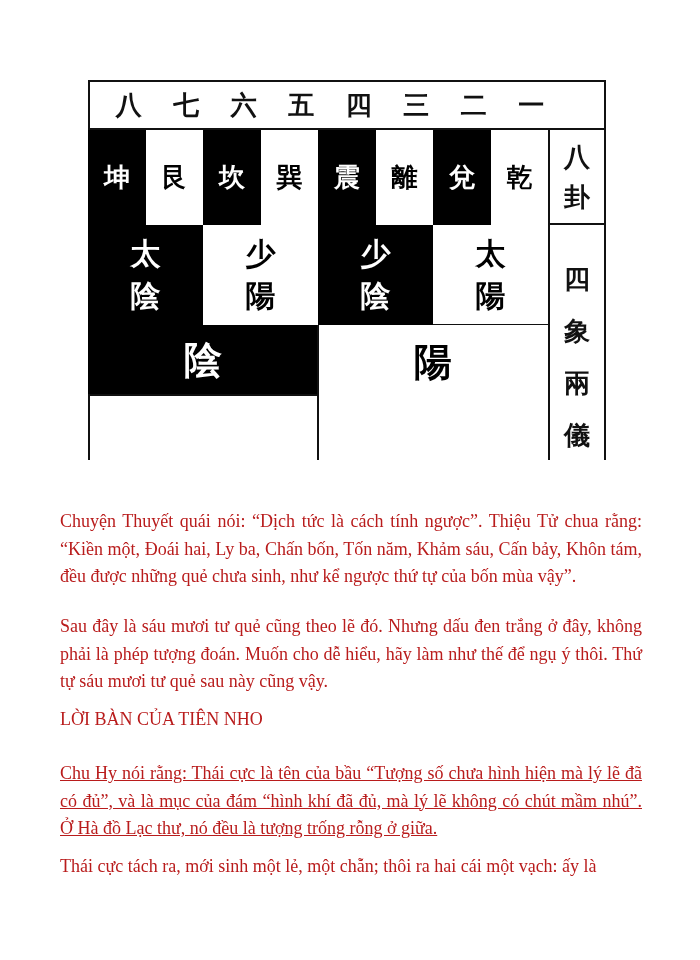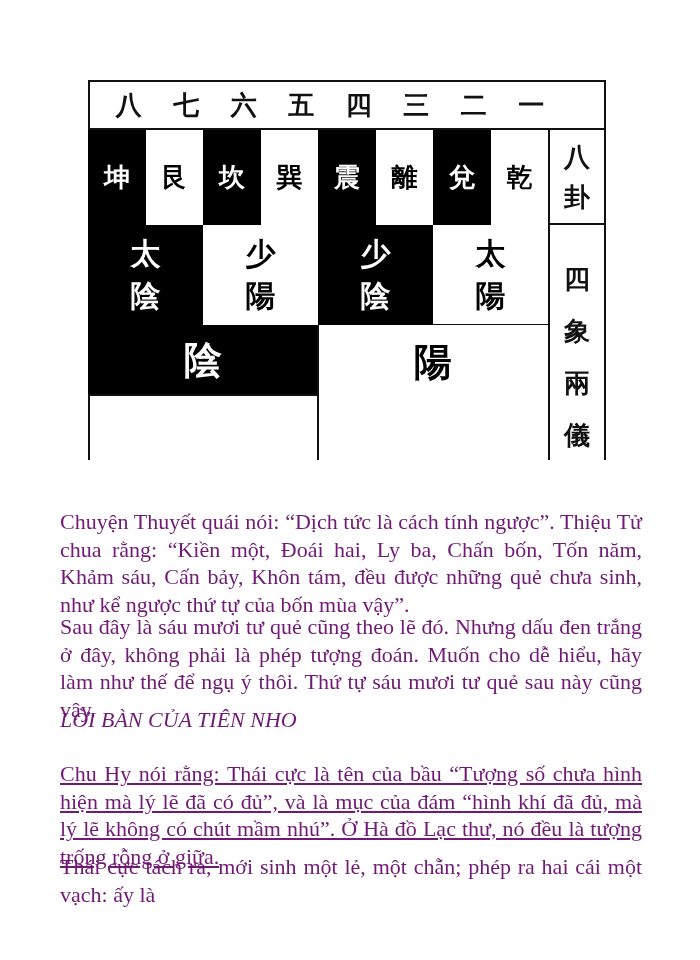--- a/index.html
+++ b/index.html
@@ -14,21 +14,21 @@
     .wht { background: #fff; color: #000; }
     .tri { font-size: 26px; }
     .img { font-size: 30px; line-height: 42px; }
     .yy { font-size: 38px; }
 
     .rcol { position: absolute; box-sizing: border-box; border-left: 2px solid #111; border-right: 2px solid #111; display: flex; flex-direction: column; align-items: center; justify-content: center; font-family: "DejaVu Sans", sans-serif; font-weight: bold; font-size: 26px; line-height: 40px; color: #111; }
 
     .vline { position: absolute; width: 2px; background: #111; }
     .hline { position: absolute; height: 2px; background: #111; }
 
-    .text { position: absolute; left: 60px; width: 582px; font-size: 22px; line-height: 27.5px; text-align: justify; color: #701a75; }
+    .text { position: absolute; left: 60px; width: 582px; font-size: 18px; line-height: 27.5px; text-align: justify; color: #b91c1c; }
     .text p { margin: 0; }
   </style>
 </head>
 <body>
 
 <div class="diagram">
 
   <div class="hdr">
     <span>八</span>
     <span>七</span>
@@ -85,21 +85,21 @@
     <span>儀</span>
   </div>
 </div>
 
 <div class="text" style="top:508px;">
   <p>Chuyện Thuyết quái nói: “Dịch tức là cách tính ngược”. Thiệu Tử chua rằng: “Kiền một, Đoái hai, Ly ba, Chấn bốn, Tốn năm, Khảm sáu, Cấn bảy, Khôn tám, đều được những quẻ chưa sinh, như kể ngược thứ tự của bốn mùa vậy”.</p>
 </div>
 <div class="text" style="top:613px;">
   <p>Sau đây là sáu mươi tư quẻ cũng theo lẽ đó. Nhưng dấu đen trắng ở đây, không phải là phép tượng đoán. Muốn cho dễ hiểu, hãy làm như thế để ngụ ý thôi. Thứ tự sáu mươi tư quẻ sau này cũng vậy.</p>
 </div>
-<div class="text" style="top:706px;font-style:italic;">
+<div class="text" style="top:706px;">
   <p>LỜI BÀN CỦA TIÊN NHO</p>
 </div>
 <div class="text" style="top:760px;text-decoration:underline;">
   <p>Chu Hy nói rằng: Thái cực là tên của bầu “Tượng số chưa hình hiện mà lý lẽ đã có đủ”, và là mục của đám “hình khí đã đủ, mà lý lẽ không có chút mầm nhú”. Ở Hà đồ Lạc thư, nó đều là tượng trống rỗng ở giữa.</p>
 </div>
 <div class="text" style="top:853px;">
-  <p>Thái cực tách ra, mới sinh một lẻ, một chẵn; phép ra hai cái một vạch: ấy là</p>
+  <p>Thái cực tách ra, mới sinh một lẻ, một chẵn; thôi ra hai cái một vạch: ấy là</p>
 </div>
 
 </body></html>

